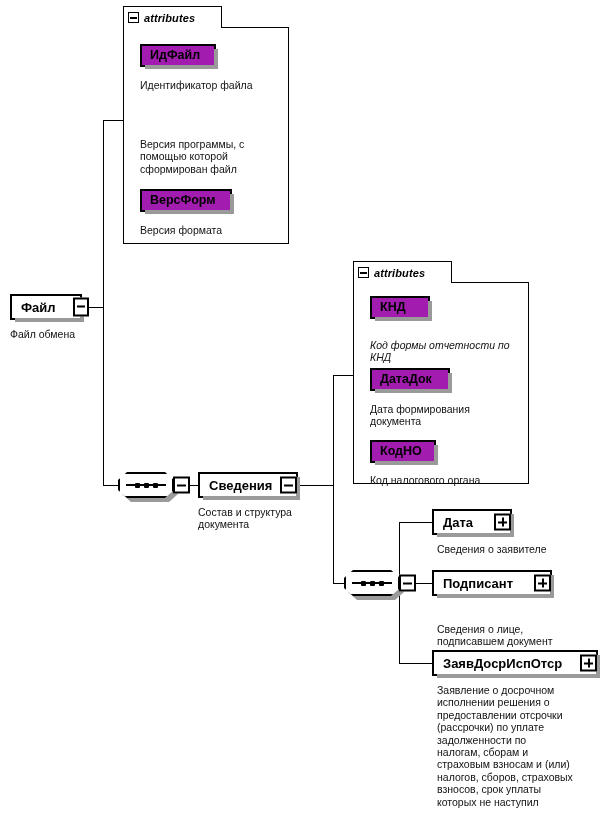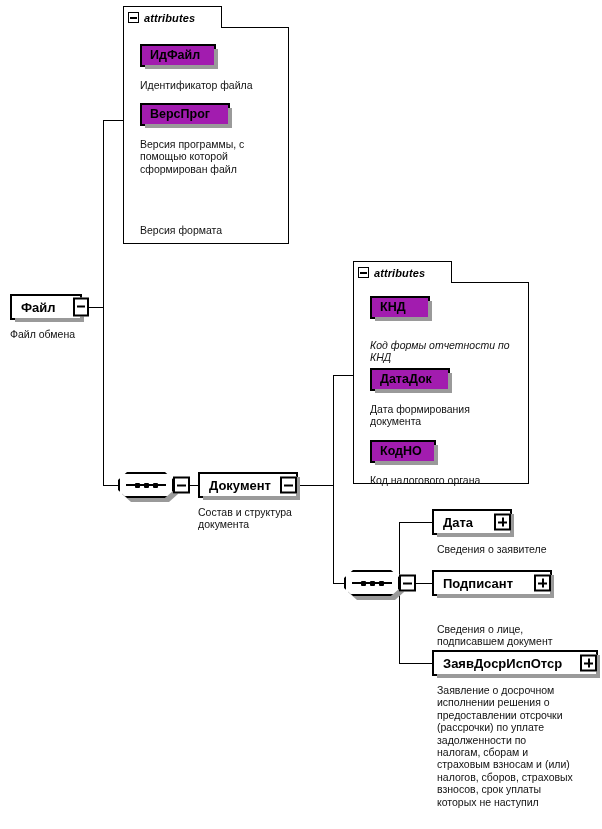--- a/index.html
+++ b/index.html
@@ -151,29 +151,29 @@
     <div class="tabmask" style="left:1px;top:20px;width:97px;"></div>
   </div>
 
   <div class="attr" style="left:140px;top:44px;width:76px;">
     <span class="sh"></span>
       <span class="sh2"></span>
     <span class="name">ИдФайл</span>
   </div>
   <div class="doc" style="left:140px;top:79px;width:150px;">Идентификатор файла</div>
 
-  <div class="attr" style="left:140px;top:103px;width:90px;">
-    <span class="sh"></span>
-      <span class="sh2"></span>
-    <span class="name">ВерсПрог</span>
-  </div>
   <div class="doc" style="left:140px;top:138px;width:145px;">Версия программы, с
 помощью которой
 сформирован файл</div>
 
+  <div class="attr" style="left:140px;top:189px;width:92px;">
+    <span class="sh"></span>
+      <span class="sh2"></span>
+    <span class="name">ВерсФорм</span>
+  </div>
   <div class="doc" style="left:140px;top:224px;width:145px;">Версия формата</div>
 
   <div class="node root hasctrl" style="left:10px;top:294px;width:72px;">
     <span class="sh"></span>
       <span class="sh2"></span>
     <span class="name">Файл</span>
     <span class="ctrl"></span>
   </div>
   <div class="doc" style="left:10px;top:328px;width:120px;">Файл обмена</div>
 
@@ -185,21 +185,21 @@
         <i></i>
         <i></i>
         <i></i>
       </span>
     <span class="ctrl"></span>
   </div>
 
   <div class="node hasctrl" style="left:198px;top:472px;width:100px;">
     <span class="sh"></span>
       <span class="sh2"></span>
-    <span class="name">Документ</span>
+    <span class="name">Сведения</span>
     <span class="ctrl"></span>
   </div>
   <div class="doc" style="left:198px;top:506px;width:130px;">Состав и структура
 документа</div>
 
   <div class="attrbox" style="left:353px;top:261px;width:176px;height:223px;">
     <div class="tab" style="width:99px;">
       <span class="tgl"></span>
       <span class="lbl">attributes</span>
     </div>

